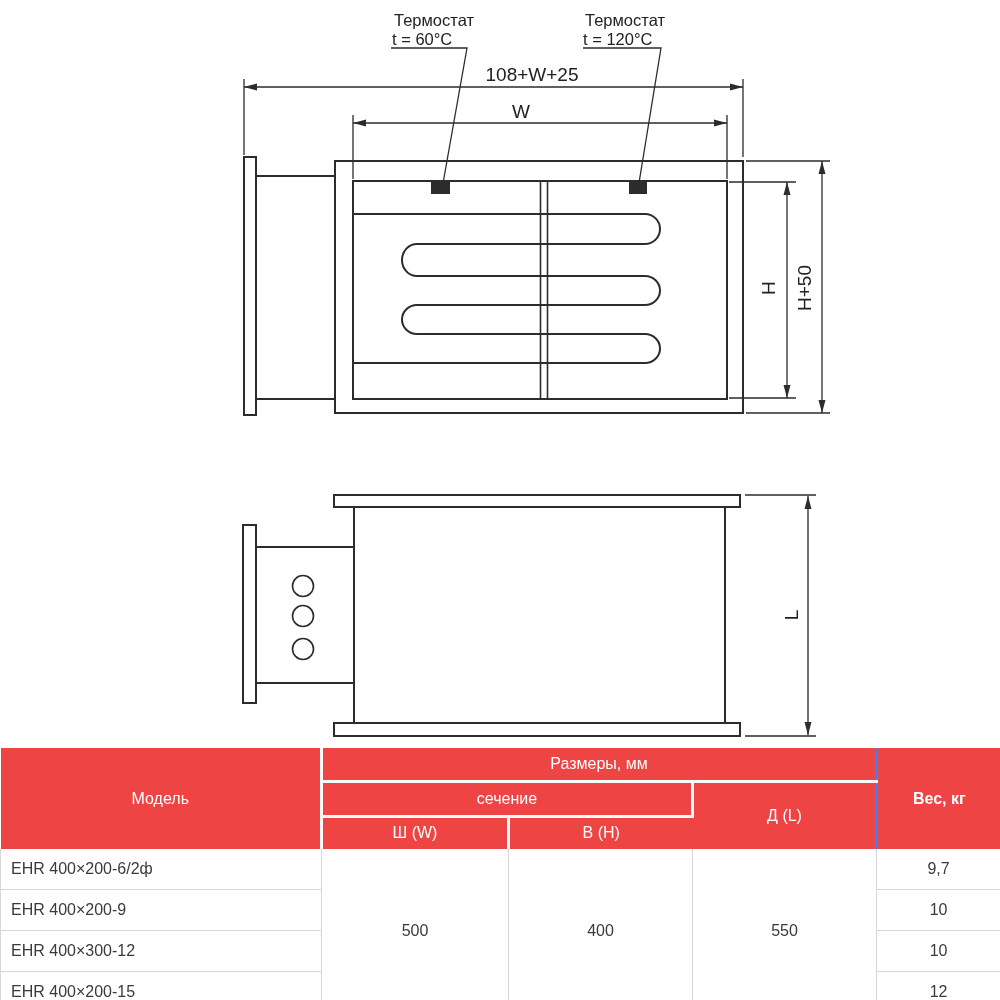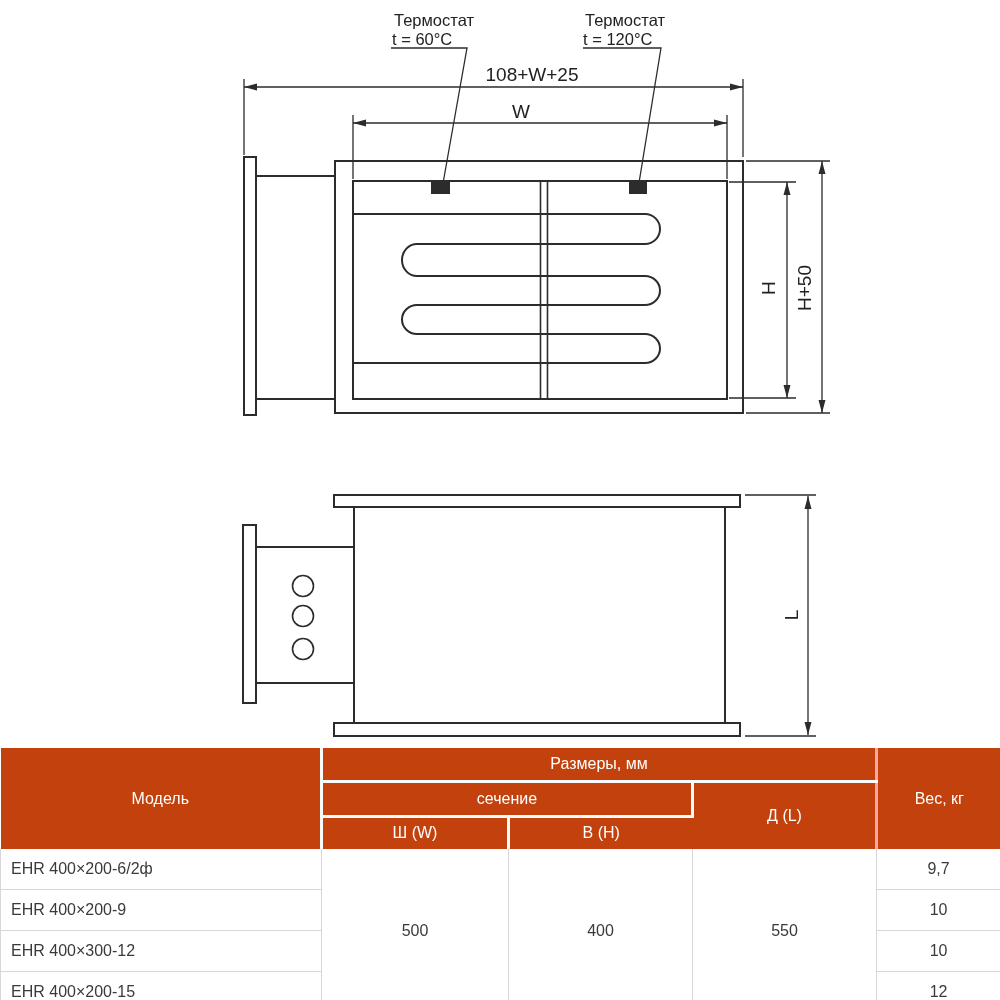--- a/index.html
+++ b/index.html
@@ -7,24 +7,24 @@
   #drawing{position:absolute;left:0;top:0;width:1000px;height:745px;}
   .ln{stroke:#2c2c2c;fill:none;}
   .thin{stroke-width:1.3;}
   .mid{stroke-width:1.6;}
   .thick{stroke-width:2;}
   .arrow{fill:#2c2c2c;stroke:none;}
   .dimtxt{font-family:"Liberation Sans",sans-serif;font-size:19px;fill:#222;}
   .lbltxt{font-family:"Liberation Sans",sans-serif;font-size:16.5px;fill:#222;}
   
   #spec{position:absolute;left:0;top:748px;width:1000px;border-collapse:collapse;table-layout:fixed;}
-  #spec th{background:#c2410c;color:#fff;font-weight:400;font-size:16px;text-align:center;vertical-align:middle;padding:0;}
+  #spec th{background:#ef4444;color:#fff;font-weight:400;font-size:16px;text-align:center;vertical-align:middle;padding:0;}
   #spec th.b-r{border-right:3px solid #fafafa;}
   #spec th.b-b{border-bottom:3px solid #fafafa;}
-  #spec th.b-l{border-left:3px solid #fca5a5;}
+  #spec th.b-l{border-left:3px solid #3b82f6;font-weight:bold;}
   #spec td{height:40px;border:1px solid #d6d6db;color:#3a3a3e;font-size:16px;vertical-align:middle;padding:0;}
   #spec tbody tr:first-child td{border-top:none;}
   #spec td.model-cell{text-align:left;padding-left:10px;}
   #spec td.num-cell{text-align:center;}
 </style>
 </head>
 <body>
 
 <svg id="drawing" viewBox="0 0 1000 745">
 

